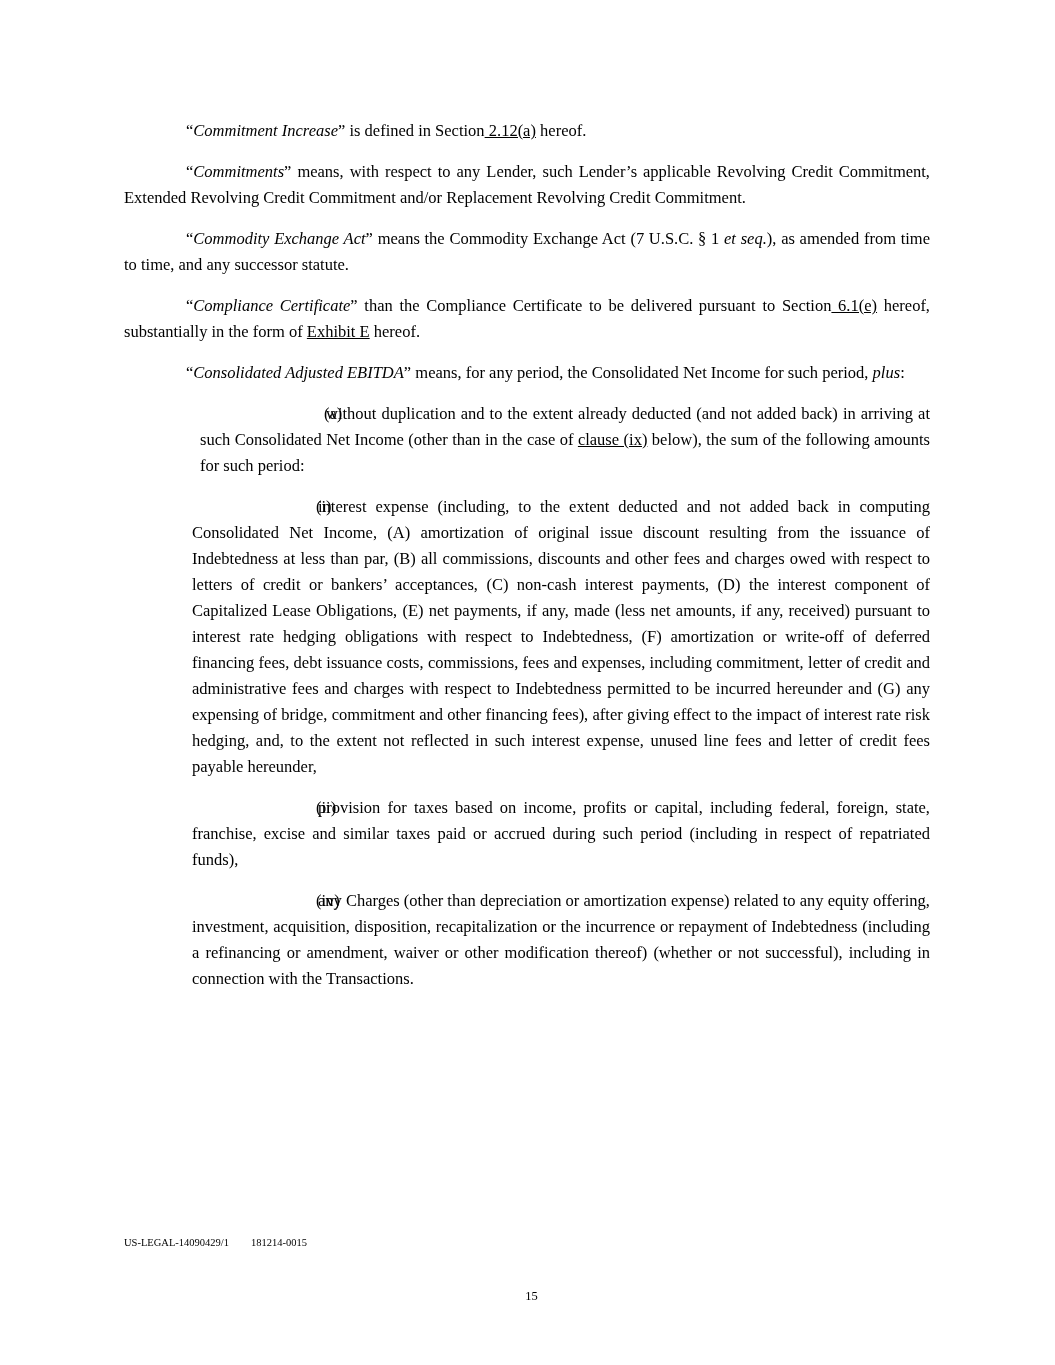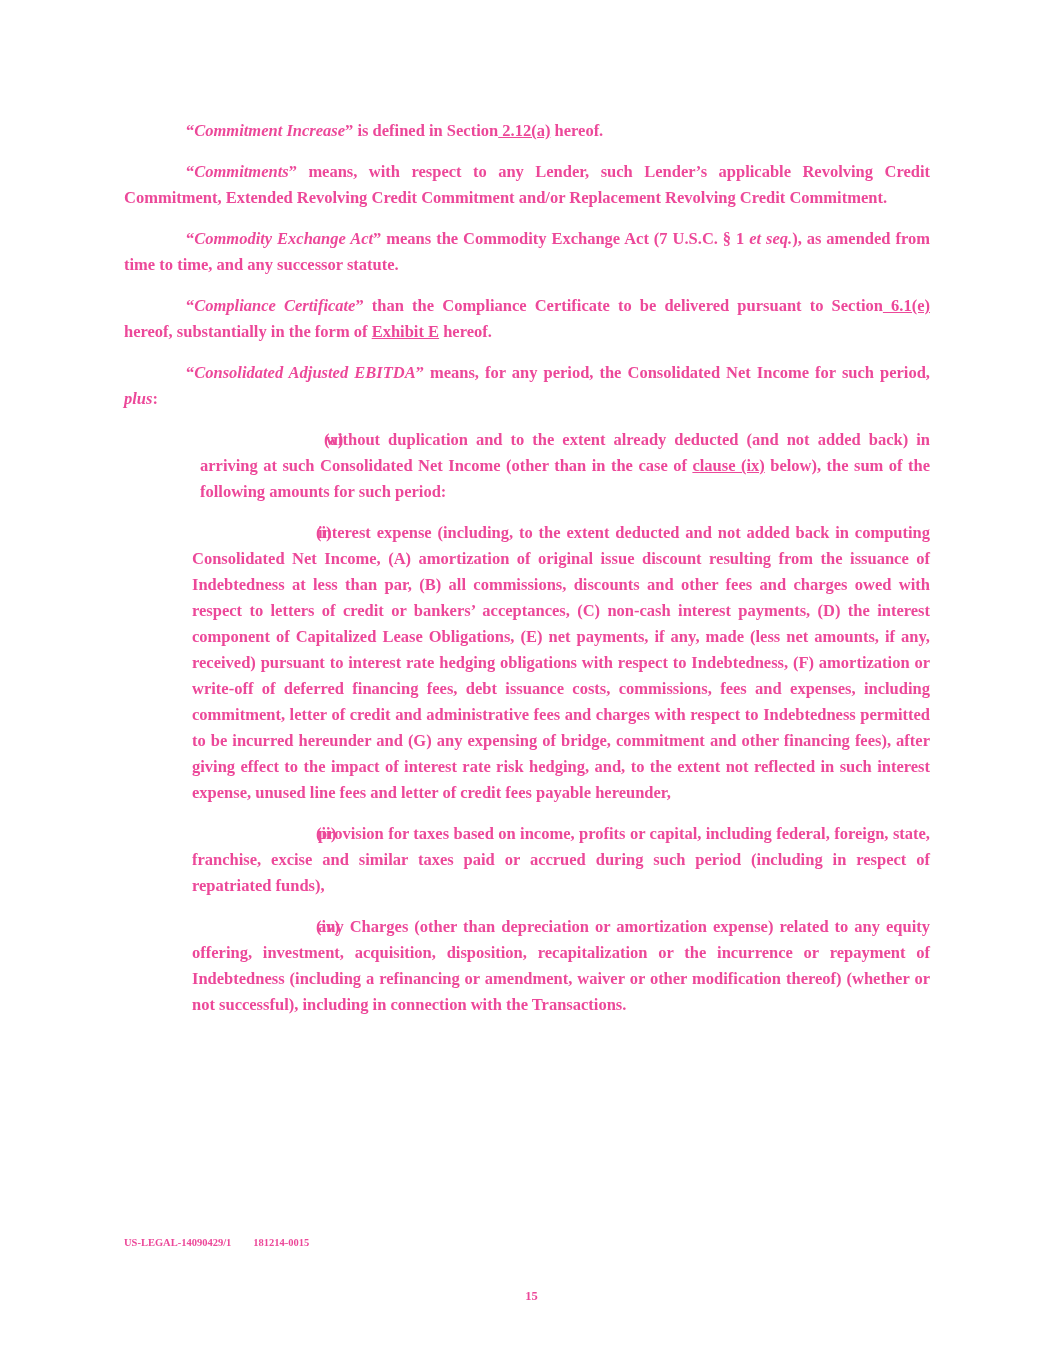--- a/index.html
+++ b/index.html
@@ -7,22 +7,21 @@
     padding: 0;
     background: #ffffff;
   }
   .page {
     position: relative;
     width: 1055px;
     height: 1365px;
     background: #ffffff;
     overflow: hidden;
     font-family: "Liberation Serif", serif;
-    color: #ec4899;
-    font-weight: bold;
+    color: #000000;
   }
   .content {
     position: absolute;
     top: 118px;
     left: 124px;
     width: 806px;
     font-size: 16.5px;
     line-height: 26px;
     text-align: justify;
   }

